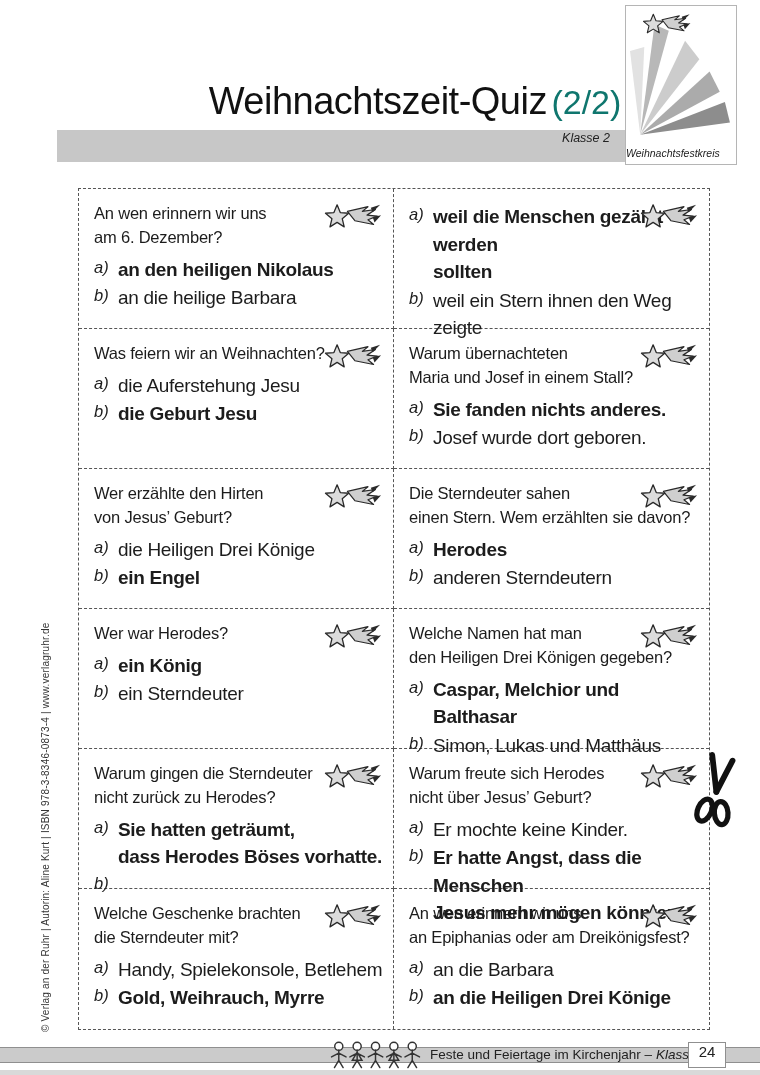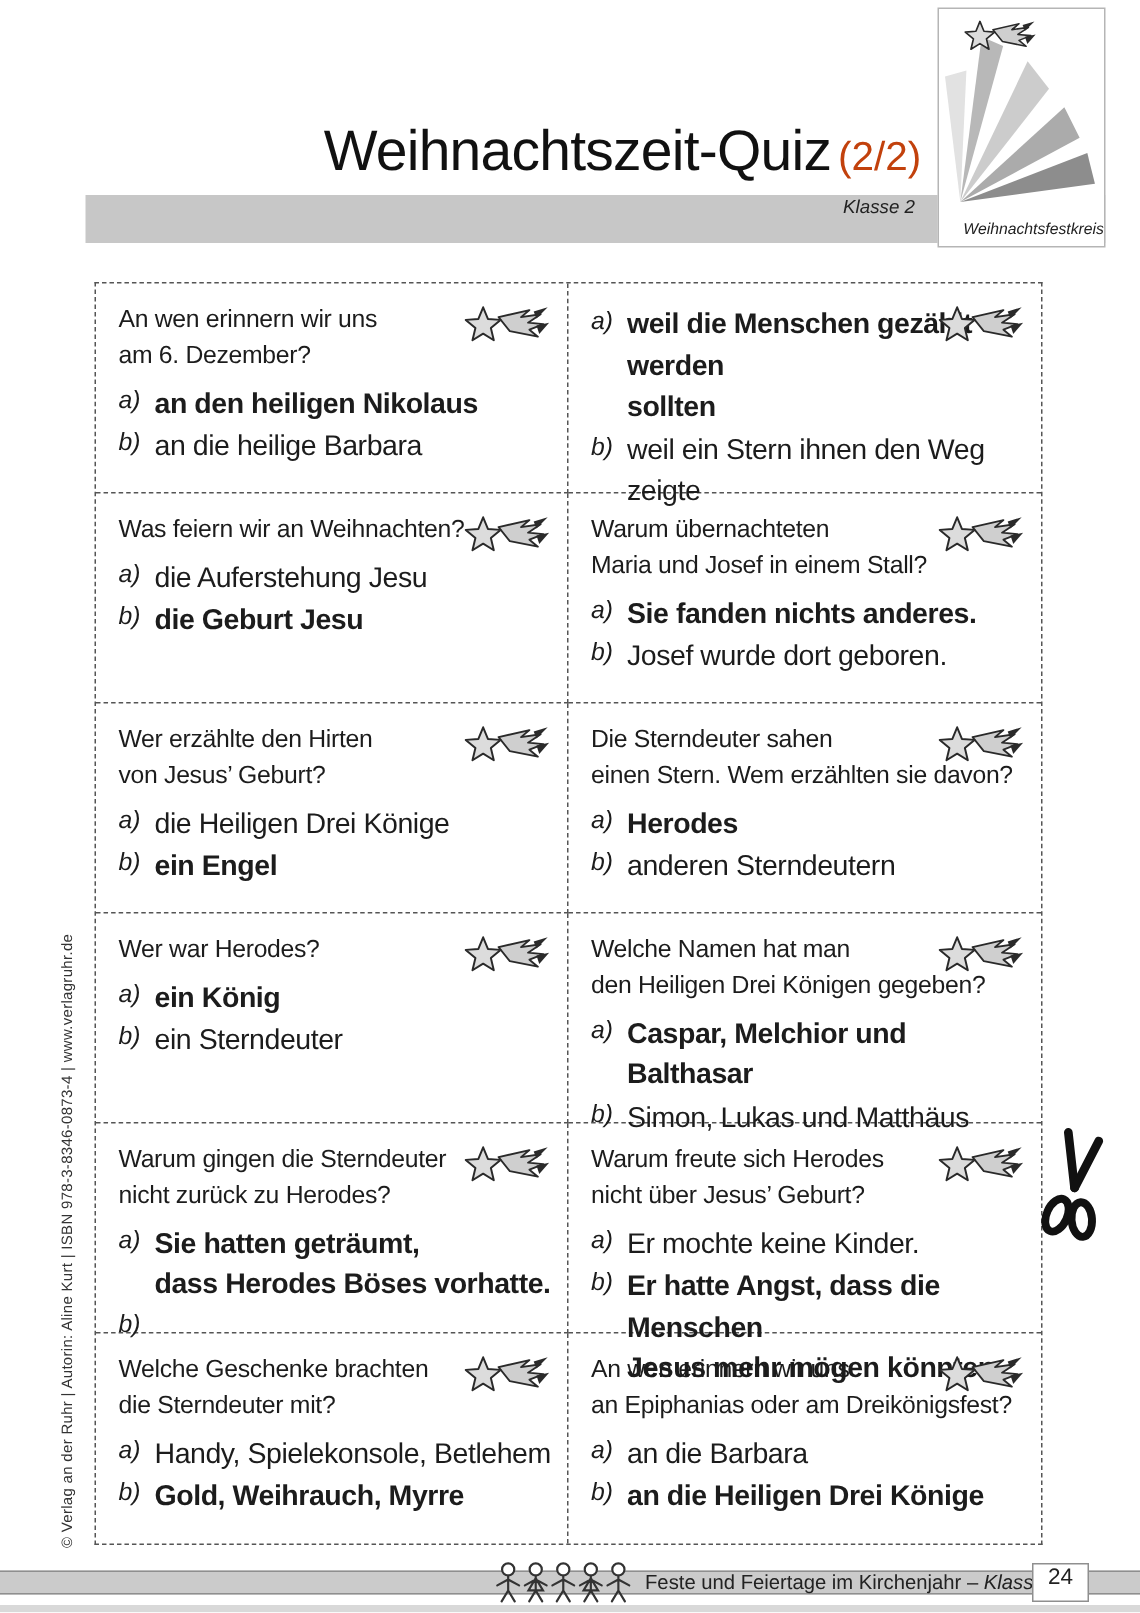--- a/index.html
+++ b/index.html
@@ -3,33 +3,33 @@
 <meta charset="utf-8">
 <style>
   html,body{margin:0;padding:0;background:#fff;}
   #page{
     position:relative;width:760px;height:1075px;background:#fff;overflow:hidden;
     font-family:"Liberation Sans",sans-serif;color:#1c1c1c;
   }
   
   .title-row{position:absolute;top:80px;left:35px;width:100%;text-align:center;}
   .title{font-size:38px;letter-spacing:-0.5px;color:#111;}
-  .title-suffix{font-size:27px;color:#c2410c;}
+  .title-suffix{font-size:34px;color:#0f766e;}
   .klasse-bar{position:absolute;top:130px;left:57px;width:680px;height:32px;
     background:#c7c7c7;z-index:1;}
   .klasse-label{position:absolute;right:127px;top:0;height:16px;line-height:16px;
     font-size:12.5px;font-style:italic;color:#222;}
   .logo-box{position:absolute;top:5px;left:625px;width:112px;height:160px;
     background:#fff;border:1px solid #b5b5b5;z-index:2;box-sizing:border-box;
-    display:flex;flex-direction:column;align-items:flex-end;justify-content:flex-end;}
+    display:flex;flex-direction:column;align-items:flex-start;justify-content:flex-end;}
   .logo-fan{position:absolute;top:4px;left:4px;}
   .logo-label{font-size:10.5px;font-style:italic;color:#222;margin-bottom:5px;
     white-space:nowrap;}
   
-  .quiz-grid{position:absolute;top:188px;left:63px;width:632px;
+  .quiz-grid{position:absolute;top:188px;left:78px;width:632px;
     border:1px dashed #555;box-sizing:border-box;
     display:grid;grid-template-columns:315px 315px;grid-auto-rows:140px;}
   .card{position:relative;box-sizing:border-box;padding:13px 4px 0 15px;
     border-bottom:1px dashed #555;}
   .card:nth-child(odd){border-right:1px dashed #555;}
   .card:nth-last-child(-n+2){border-bottom:none;}
   .q{font-size:16.5px;line-height:1.45;letter-spacing:-0.2px;white-space:pre-line;
     margin:0 0 6px 0;padding-right:2px;}
   .opt{display:flex;margin:1px 0;}
   .letter{flex:0 0 24px;font-style:italic;font-size:16.5px;line-height:1.45;}

